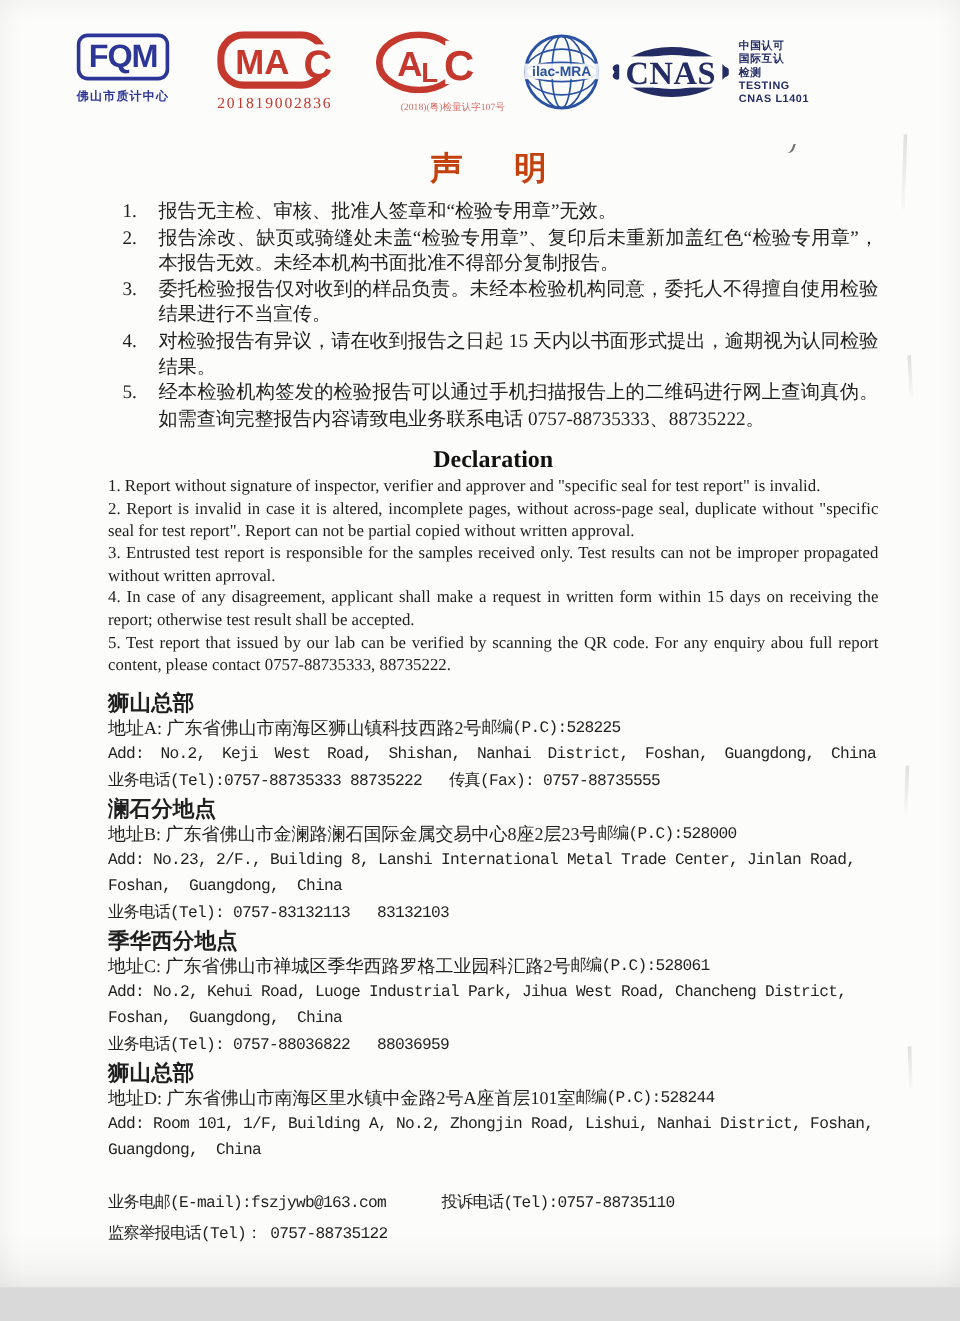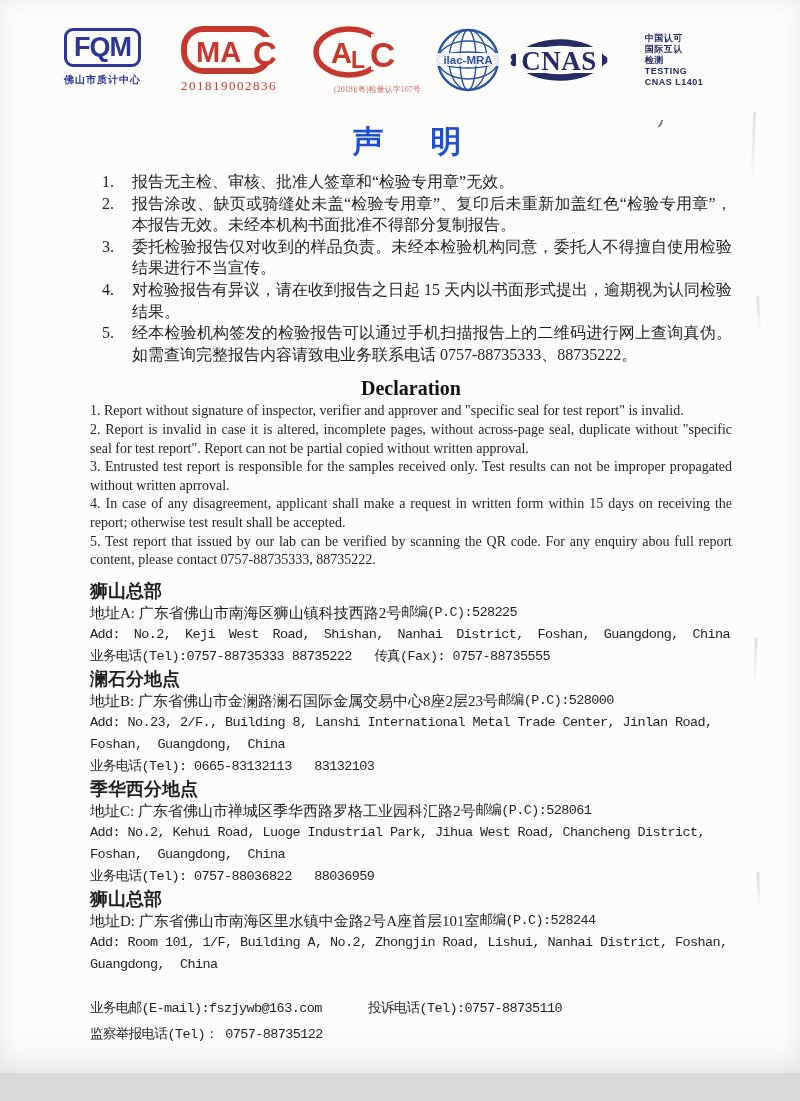--- a/index.html
+++ b/index.html
@@ -19,25 +19,25 @@
   .fqm-cap{margin-top:6px;font-size:10px;color:#2b3697;letter-spacing:1px;font-weight:bold;}
   .cma{margin-left:40px;display:flex;flex-direction:column;}
   .cma-num{margin-top:2px;font-size:13px;color:#c5382e;letter-spacing:1.5px;
     font-family:"Liberation Serif",serif;}
   .cal{margin-left:12px;display:flex;flex-direction:column;align-items:center;}
   .cal-cap{margin-top:6px;font-size:8px;color:#c5382e;opacity:.75;filter:blur(.4px);white-space:nowrap;margin-left:37px;}
   .ilac{margin-left:14px;margin-top:1px;}
   .cnas{margin-left:8px;margin-top:6px;}
   .cnas-side{margin-left:7px;margin-top:7px;font-family:"Liberation Sans","DejaVu Sans",sans-serif;
     color:#232c63;font-size:9px;font-weight:bold;line-height:11px;letter-spacing:.5px;}
-  .cnas-side div{white-space:nowrap;margin-left:29px;}
+  .cnas-side div{white-space:nowrap;}
   
   .content{width:642px;margin:0 0 0 90px;}
-  .cn-title{margin:24px 0 8px 0;text-align:center;font-size:31px;font-weight:bold;
-    letter-spacing:8px;color:#1d4ed8;}
+  .cn-title{margin:24px 0 8px 0;text-align:center;font-size:27px;font-weight:bold;
+    letter-spacing:8px;color:#c2410c;}
   .cn-list{font-size:16px;line-height:21.6px;font-weight:500;}
   .cn-item{display:flex;}
   .cn-num{flex:0 0 42px;padding-left:12px;box-sizing:border-box;}
   .cn-txt{flex:1;text-align:justify;}
   .en-title{margin:12px 0 2px 0;text-align:center;font-size:20px;font-weight:bold;color:#111;}
   .en-list p{margin:0;font-size:14px;line-height:18.6px;text-align:justify;}
   
   .locs{margin-top:10px;font-size:15px;line-height:22px;}
   .loc-name{font-weight:bold;font-size:18px;}
   .addr-row{display:flex;padding-right:70px;}
@@ -173,21 +173,21 @@
       </div>
 
       <div>
         <div class="loc-name">澜石分地点</div>
         <div class="addr-row">
           <span>地址B: 广东省佛山市金澜路澜石国际金属交易中心8座2层23号</span>
           <span class="pc">邮编(P.C):528000</span>
         </div>
         <div class="mono">Add: No.23, 2/F., Building 8, Lanshi International Metal Trade Center, Jinlan Road,</div>
         <div class="mono">Foshan,  Guangdong,  China</div>
-        <div class="mono">业务电话(Tel): 0665-83132113   83132103</div>
+        <div class="mono">业务电话(Tel): 0757-83132113   83132103</div>
       </div>
 
       <div>
         <div class="loc-name">季华西分地点</div>
         <div class="addr-row">
           <span>地址C: 广东省佛山市禅城区季华西路罗格工业园科汇路2号</span>
           <span class="pc">邮编(P.C):528061</span>
         </div>
         <div class="mono">Add: No.2, Kehui Road, Luoge Industrial Park, Jihua West Road, Chancheng District,</div>
         <div class="mono">Foshan,  Guangdong,  China</div>

